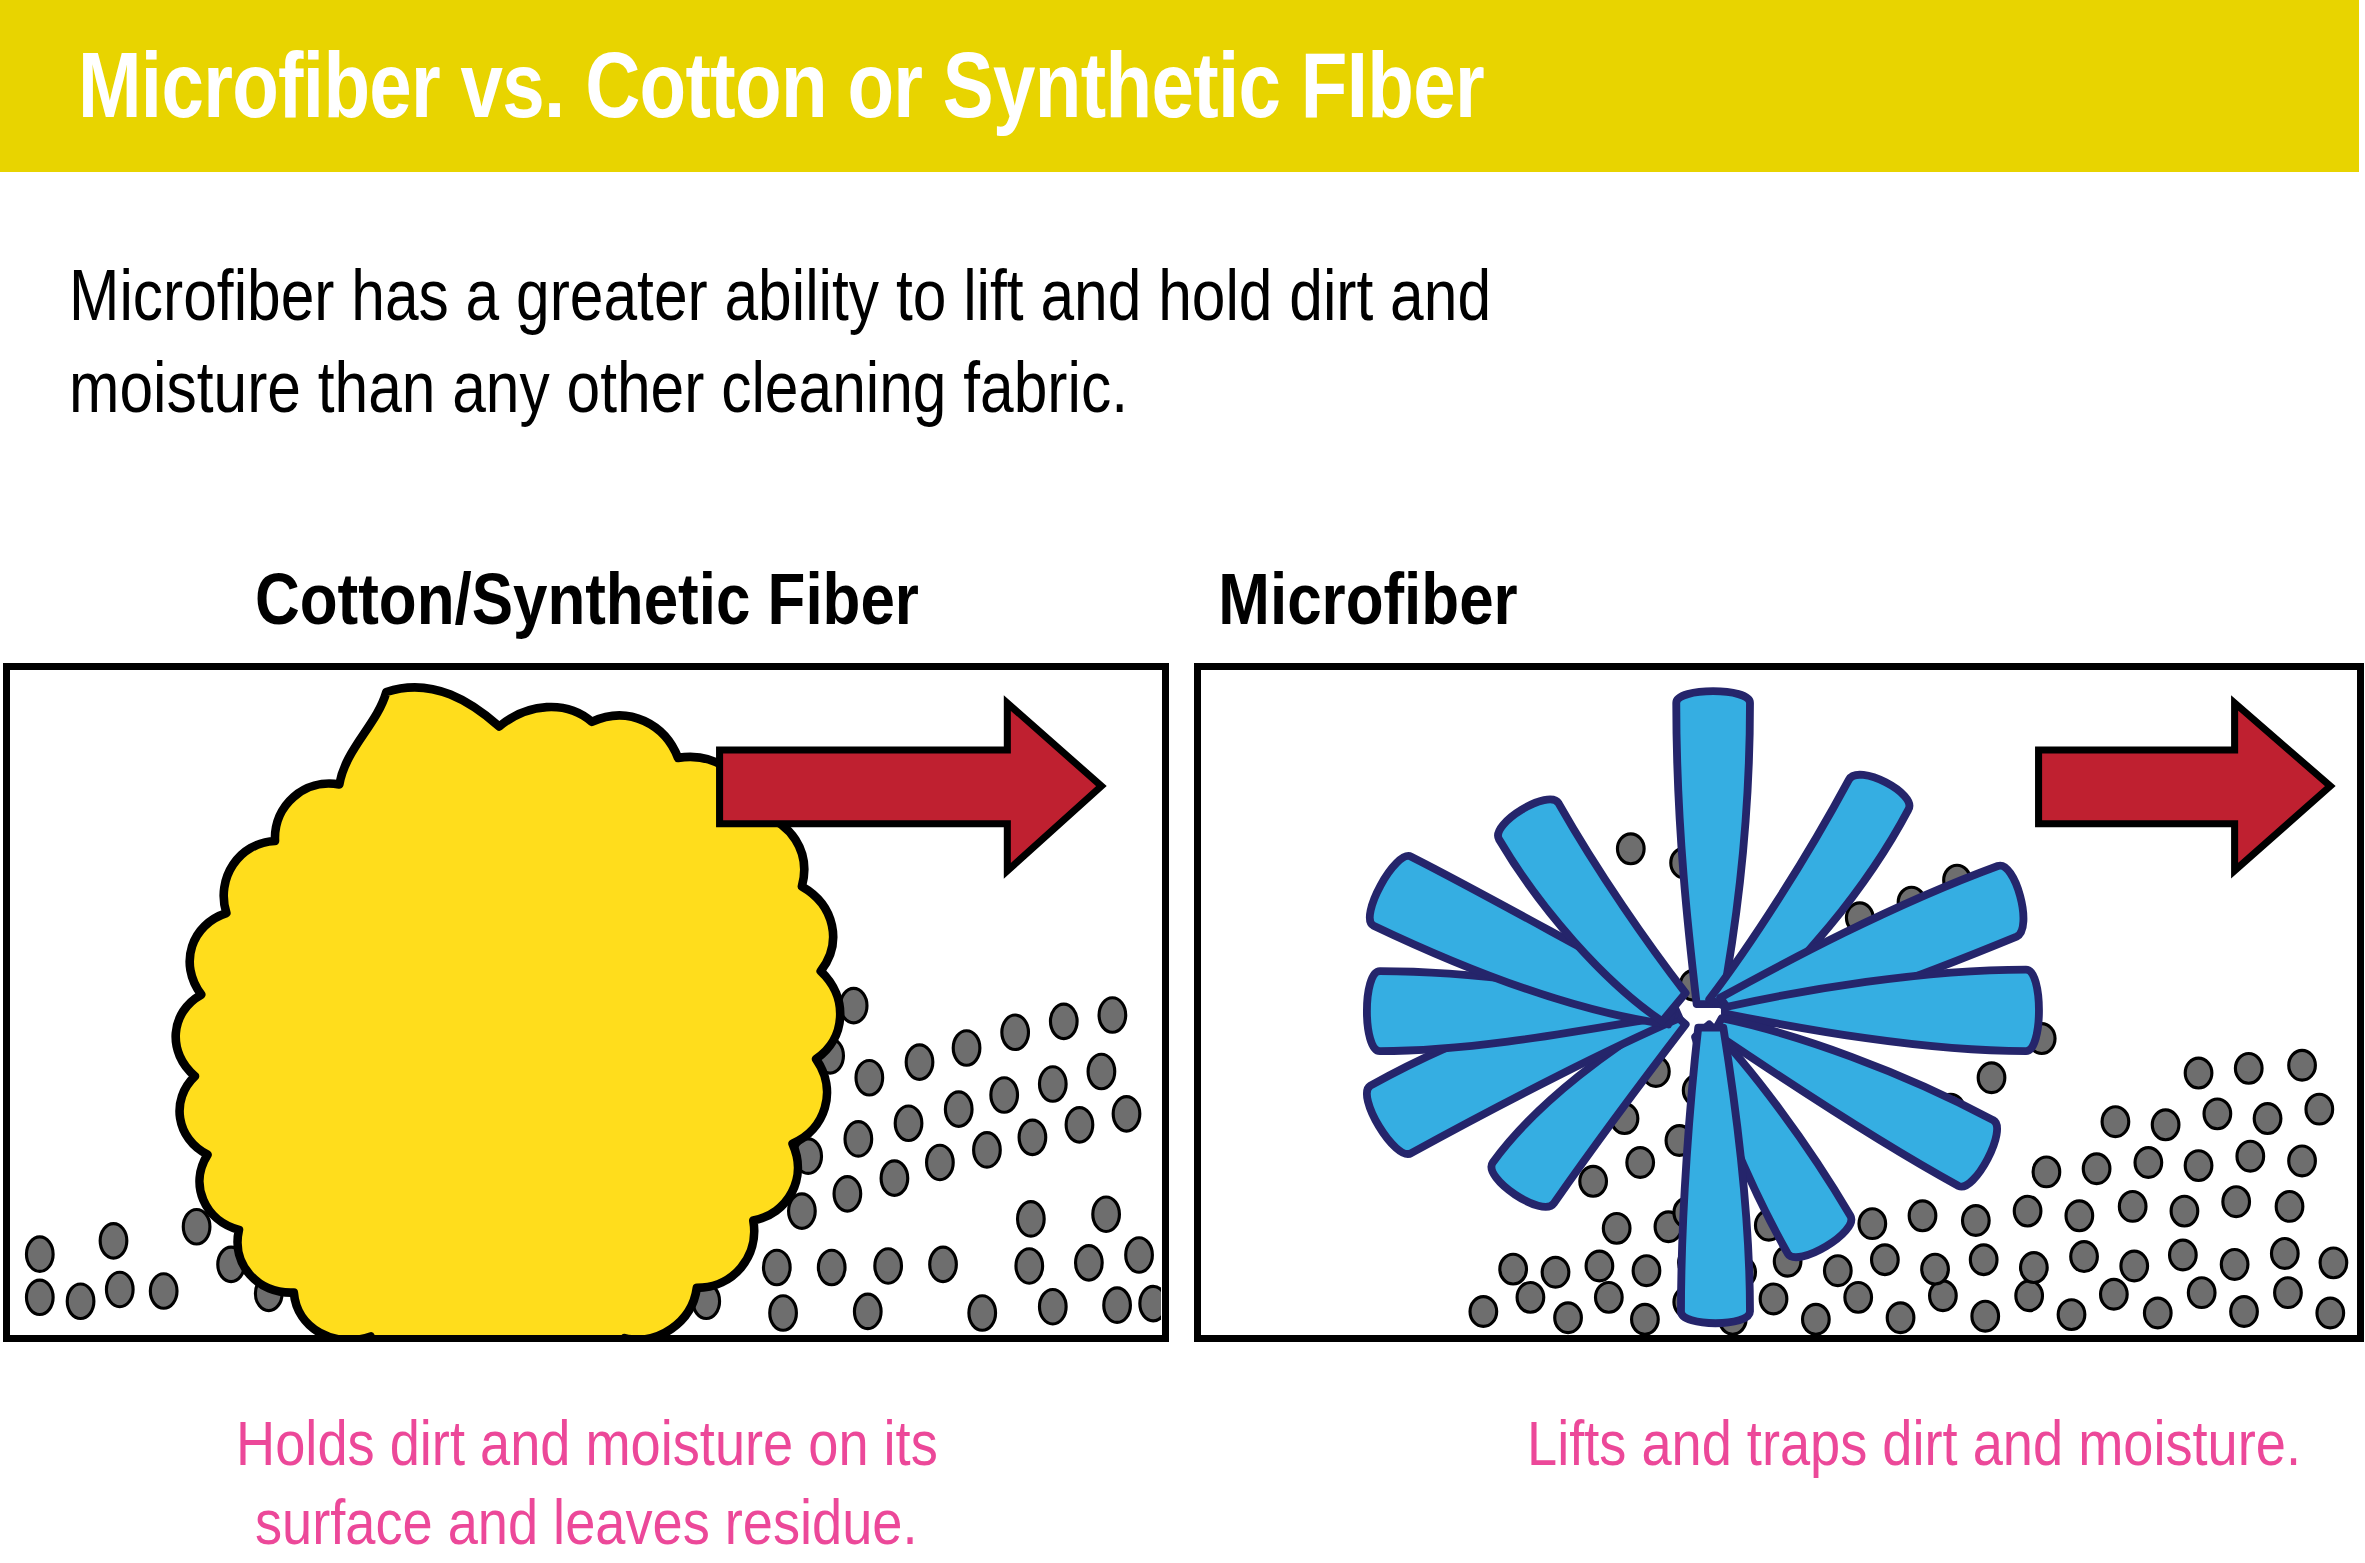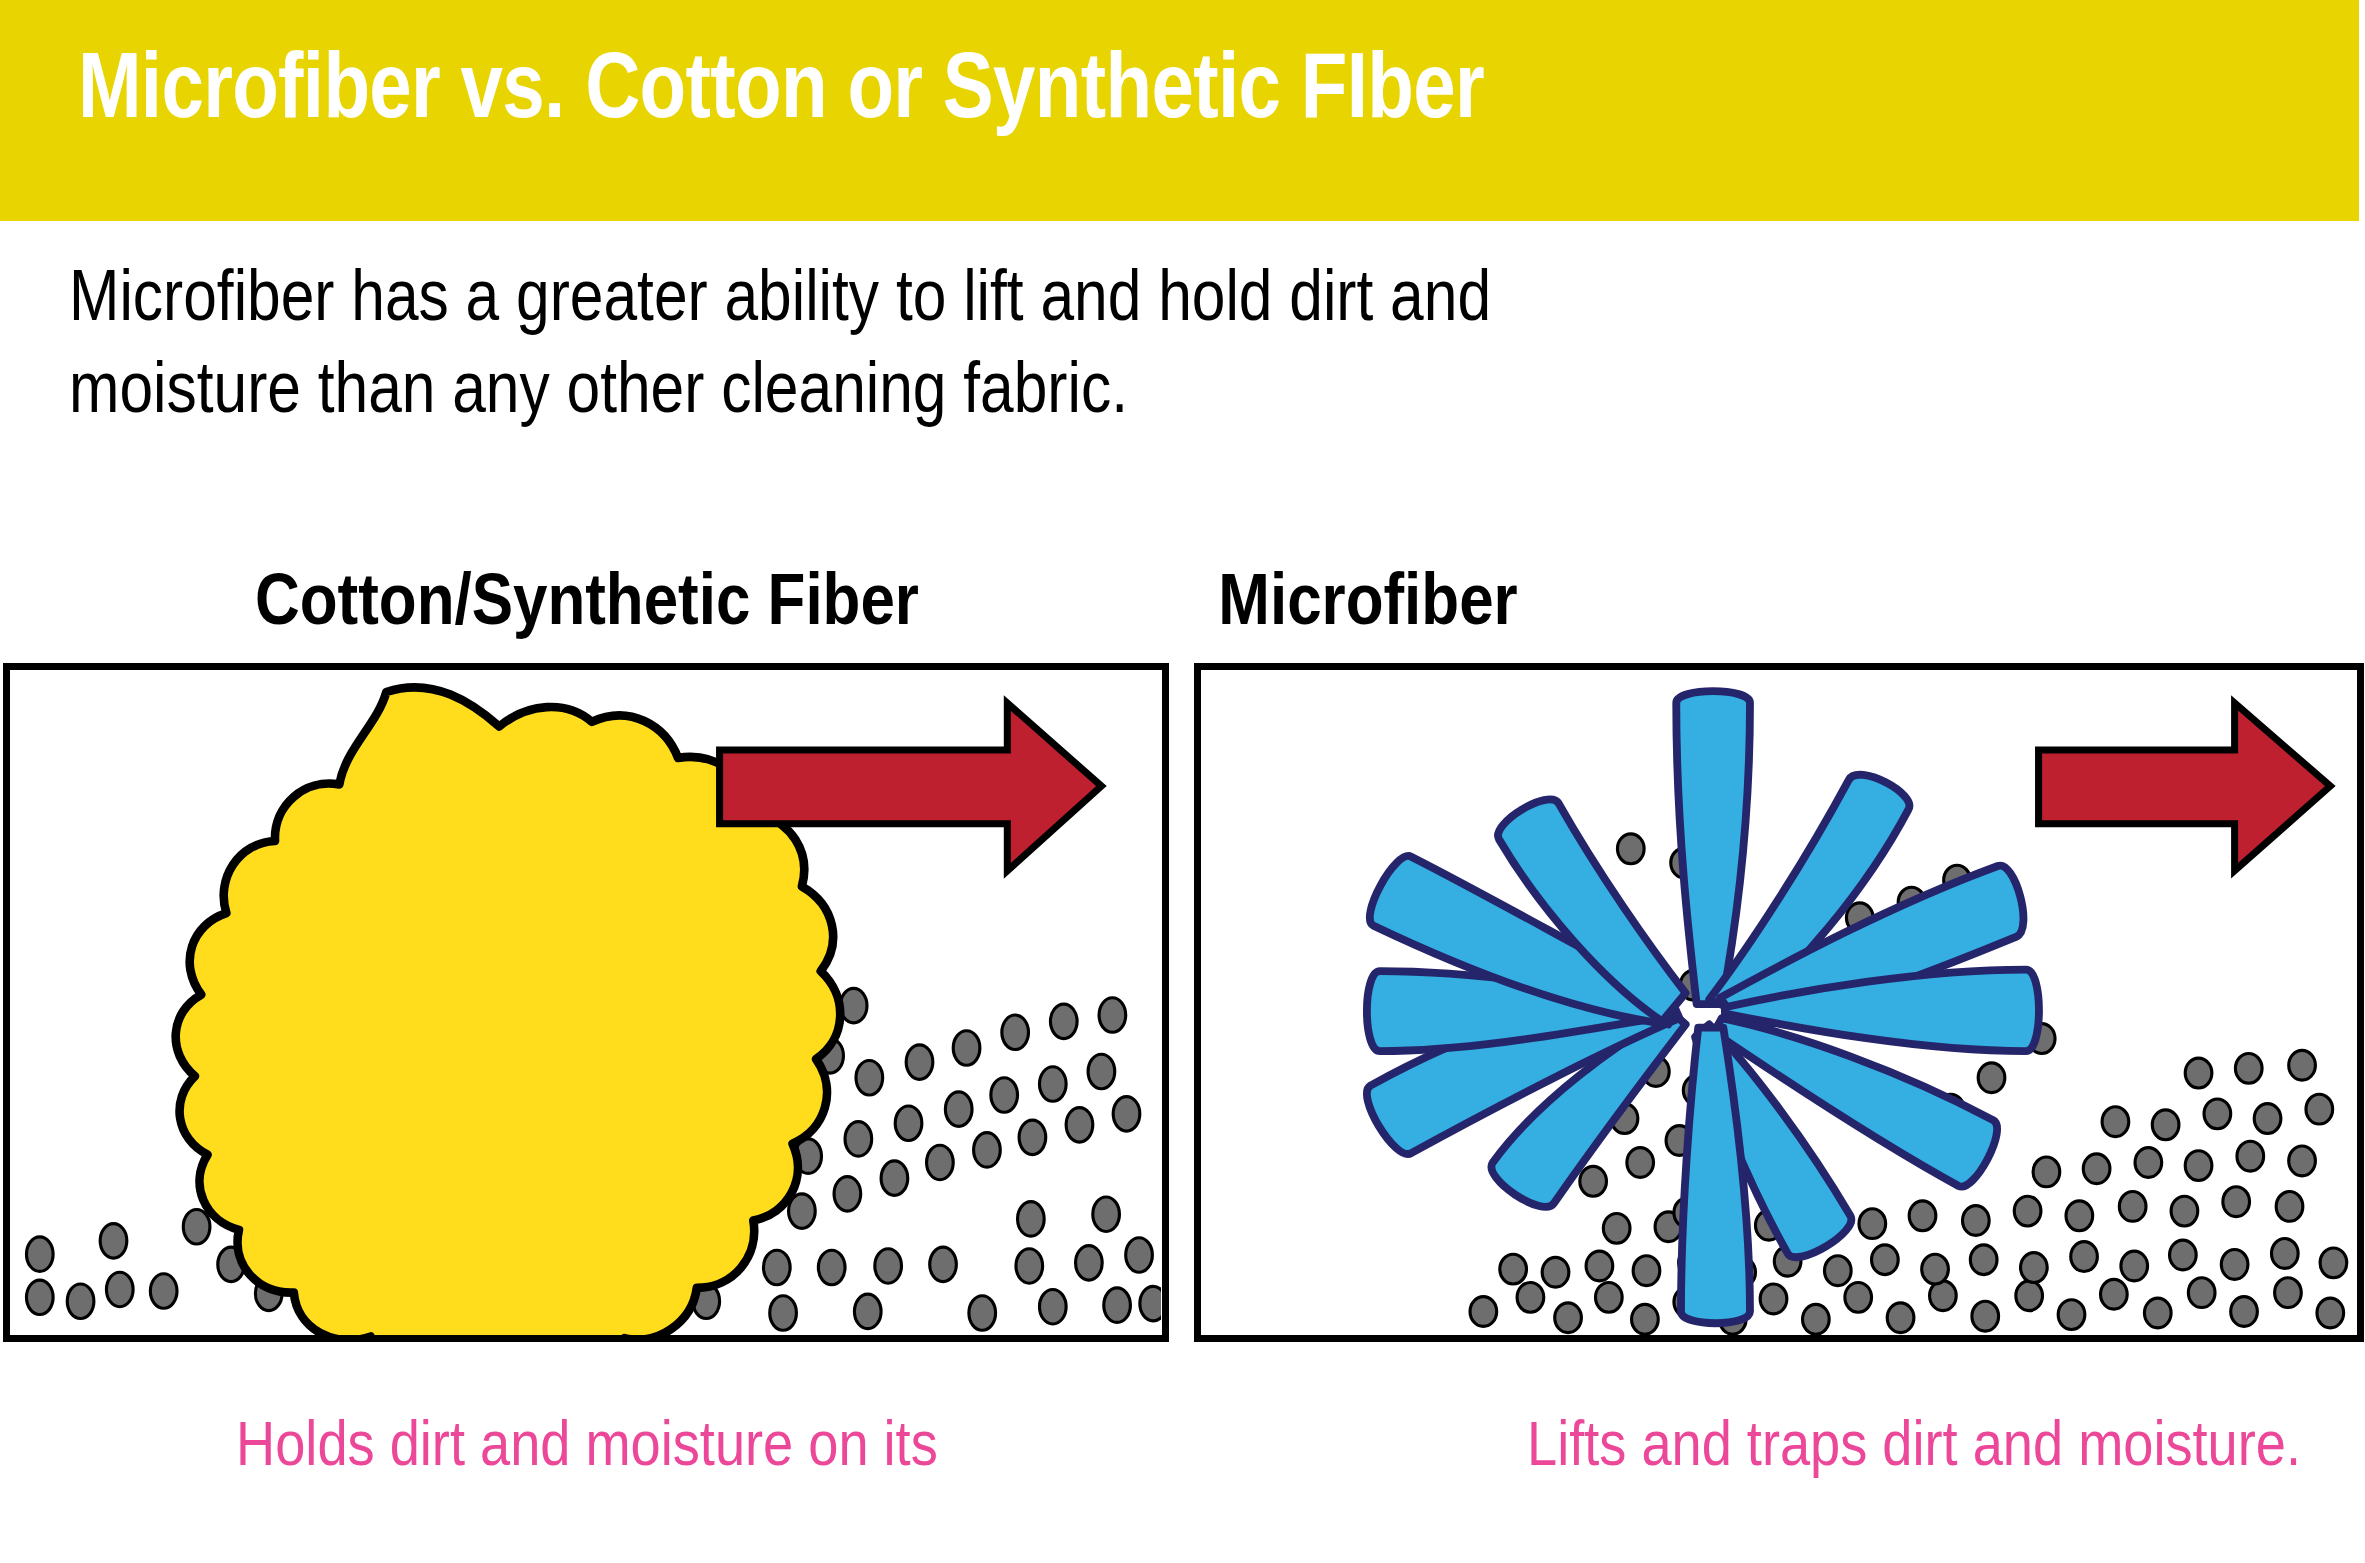--- a/index.html
+++ b/index.html
@@ -11,21 +11,21 @@
     width: 2366px; height: 1563px;
     font-family: "Liberation Sans", sans-serif;
     overflow: hidden;
     position: relative;
   }
 
   
   .title-bar {
     position: absolute;
     left: 0; top: 0;
-    width: 2359px; height: 221px;
+    width: 2359px; height: 172px;
     background: #E8D400;
   }
   .title-text {
     position: absolute;
     left: 78px; top: 39px;
     font-size: 93px;
     font-weight: bold;
     color: #ffffff;
     letter-spacing: -0.8px;
     white-space: nowrap;
@@ -355,17 +355,18 @@
     </g>
 
     <g>
       <path fill="#BF2030" stroke="#000000" stroke-width="9" stroke-linejoin="miter" d="M 1068 102 L 1318 102 L 1318 42 L 1440 148 L 1318 256 L 1318 196 L 1068 196 Z"></path>
     </g>
   </svg>
 </div>
 
 <div class="caption left">
   <span class="line"><span>Holds dirt and moisture on its</span></span>
+  <span class="line"><span>surface and leaves residue.</span></span>
 </div>
 <div class="caption right">
   <span class="line"><span>Lifts and traps dirt and moisture.</span></span>
 </div>
 
 
 </body></html>

